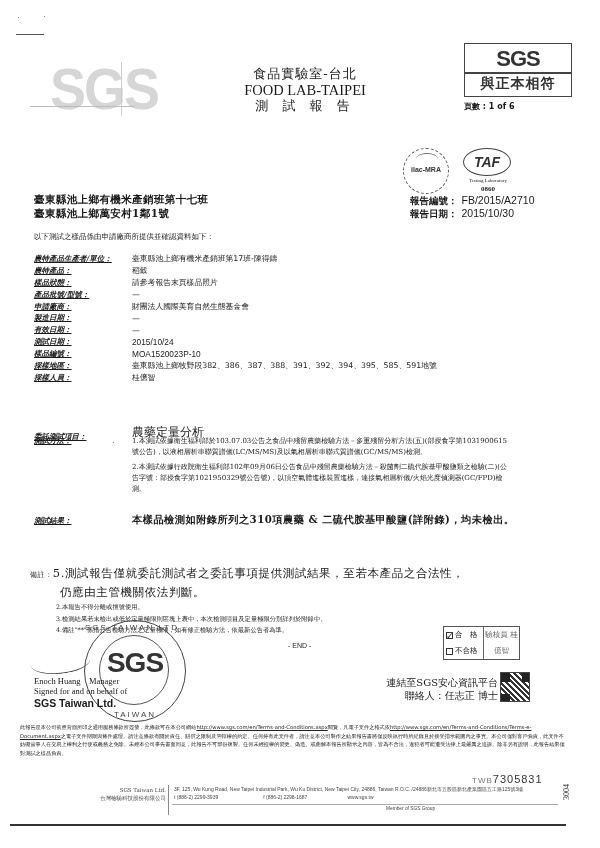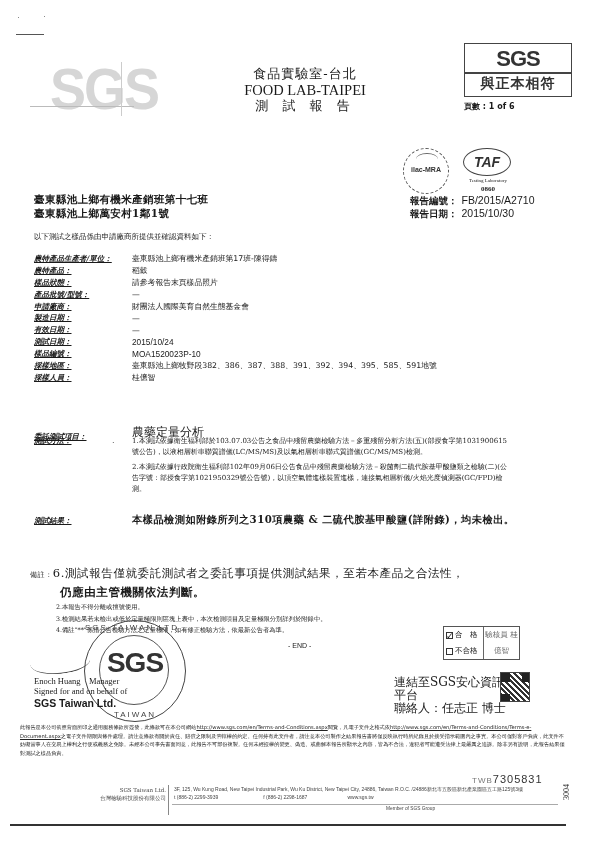--- a/index.html
+++ b/index.html
@@ -62,21 +62,21 @@
   .method .dot { position: absolute; left: 78px; top: 0; font-size: 8px; }
 
   .result { left: 34px; top: 513px; width: 560px; }
   .result .lbl { position: absolute; left: 0; top: 3px; }
   .result .val { position: absolute; left: 98px; top: 0; font-size: 10.2px; font-weight: bold; white-space: nowrap; letter-spacing: 0.5px; }
 
   
   .notes { left: 30px; top: 565px; width: 560px; }
   .notes .n1 { font-size: 11.5px; line-height: 17px; letter-spacing: 0.6px; }
   .notes .n1 .pref { font-size: 7px; }
-  .notes .n1b { font-size: 11.5px; padding-left: 30px; line-height: 17px; letter-spacing: 0.6px; font-weight: bold; }
+  .notes .n1b { font-size: 11.5px; padding-left: 30px; line-height: 17px; letter-spacing: 0.6px; }
   .notes .small { font-size: 6.3px; padding-left: 26px; line-height: 11.5px; }
   .end { left: 288px; top: 642px; font-family: "Liberation Sans", sans-serif; font-size: 7px; }
 
   
   .seal { left: 84px; top: 620px; width: 102px; height: 102px; border: 1.5px solid #444; border-radius: 50%; }
   .seal .inner { position: absolute; left: 14px; top: 14px; width: 70px; height: 70px; border: 1px solid #555; border-radius: 50%; }
   .seal .s { position: absolute; left: 0; right: 0; top: 26px; text-align: center; font-family: "Liberation Sans", sans-serif; font-weight: bold; font-size: 28px; color: #333; letter-spacing: -1px; }
   .seal .top { position: absolute; left: 0; right: 0; top: 2px; font-family: "Liberation Sans", sans-serif; font-size: 8px; color: #444; letter-spacing: 2px; }
   .seal .bot { position: absolute; left: 0; right: 0; bottom: 2px; text-align: center; font-family: "Liberation Sans", sans-serif; font-size: 8px; color: #444; letter-spacing: 2px; }
 
@@ -84,21 +84,21 @@
   .signer { left: 34px; top: 676px; font-family: "Liberation Serif", serif; font-size: 8.5px; line-height: 10px; }
   .signer .co { font-family: "Liberation Sans", sans-serif; font-weight: bold; font-size: 10.5px; line-height: 14px; }
 
   
   .pass { left: 443px; top: 626px; width: 77px; height: 34px; border: 1px solid #555; display: flex; }
   .pass .l { width: 40px; border-right: 1px solid #666; font-size: 7.5px; line-height: 16px; padding-left: 2px; }
   .pass .r { flex: 1; font-size: 7.5px; color: #666; text-align: center; line-height: 16px; }
   .cb { display: inline-block; width: 7px; height: 7px; border: 1px solid #333; vertical-align: middle; margin-right: 2px; position: relative; }
   .cb.on::after { content: "✓"; position: absolute; left: -1px; top: -5px; font-size: 9px; font-family: "DejaVu Sans", sans-serif; }
 
-  .safe { left: 394px; top: 676px; font-size: 12px; line-height: 13px; text-align: left; width: 112px; }
+  .safe { left: 386px; top: 676px; font-size: 10px; line-height: 13px; text-align: right; width: 112px; }
   .qr { left: 500px; top: 672px; width: 30px; height: 30px; background:
       linear-gradient(#222,#222) 0 0/9px 9px no-repeat,
       linear-gradient(#222,#222) 21px 0/9px 9px no-repeat,
       linear-gradient(#222,#222) 0 21px/9px 9px no-repeat,
       repeating-linear-gradient(45deg,#333 0 2px,#fff 2px 4px); border: 1px solid #444; }
 
   
   .legal { left: 20px; top: 723px; width: 545px; font-family: "DejaVu Sans", sans-serif; font-size: 5.2px; line-height: 8.6px; color: #222; }
   .legal .u { text-decoration: underline; }
 
@@ -218,21 +218,21 @@
     <p>2.本測試依據行政院衛生福利部102年09月06日公告食品中殘留農藥檢驗方法－殺菌劑二硫代胺基甲酸鹽類之檢驗(二)(公告字號：部授食字第1021950329號公告號)，以頂空氣體進樣裝置進樣，連接氣相層析儀/火焰光度偵測器(GC/FPD)檢測。</p>
   </div>
 </div>
 
 <div class="abs result">
   <span class="lbl">測試結果：</span>
   <span class="val">本樣品檢測如附錄所列之310項農藥 &amp; 二硫代胺基甲酸鹽(詳附錄)，均未檢出。</span>
 </div>
 
 <div class="abs notes">
-  <div class="n1"><span class="pref">備註：</span><span>6.測試報告僅就委託測試者之委託事項提供測試結果，至若本產品之合法性，</span></div>
+  <div class="n1"><span class="pref">備註：</span><span>5.測試報告僅就委託測試者之委託事項提供測試結果，至若本產品之合法性，</span></div>
   <div class="n1b">仍應由主管機關依法判斷。</div>
   <div class="small">2.本報告不得分離或擅號使用。</div>
   <div class="small">3.檢測結果若未檢出或低於定量極限則區塊上表中，本次檢測項目及定量極限分別詳列於附錄中。</div>
   <div class="small">4.備註"**"係指公告檢驗方法之定量極限，如有修正檢驗方法，依最新公告者為準。</div>
 </div>
 <div class="abs end">- END -</div>
 
 <div class="abs seal">
   <div class="top">SGS TAIWAN LTD</div>
   <div class="inner"></div>

